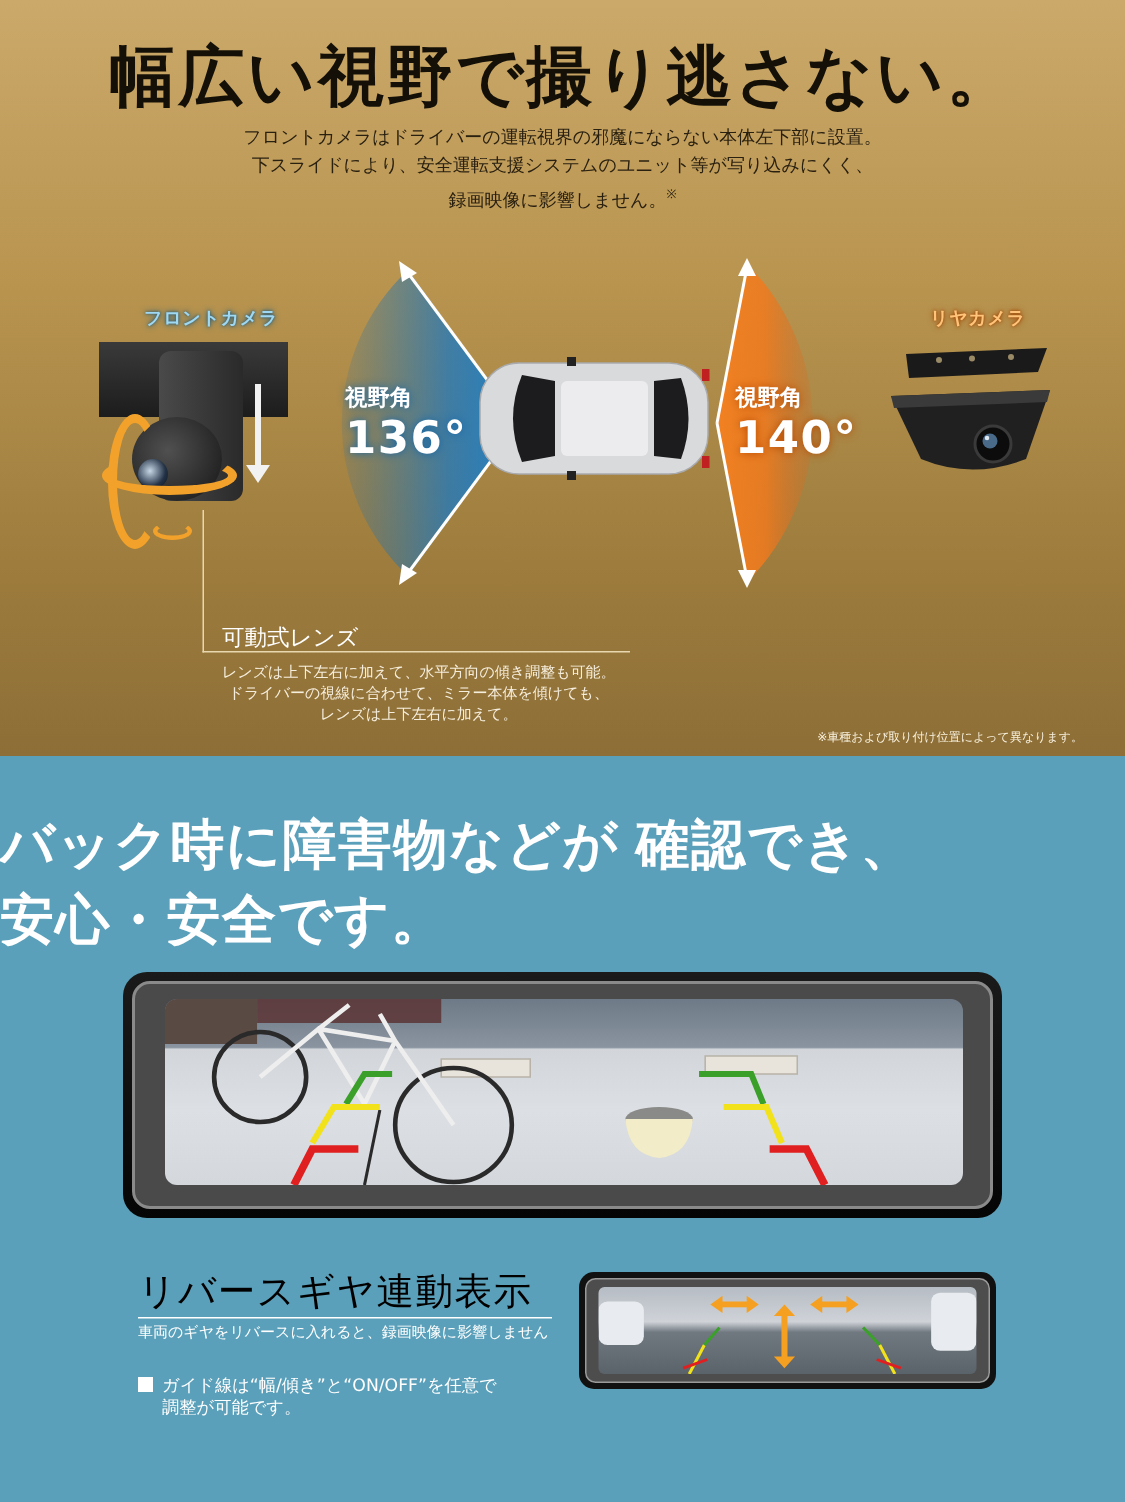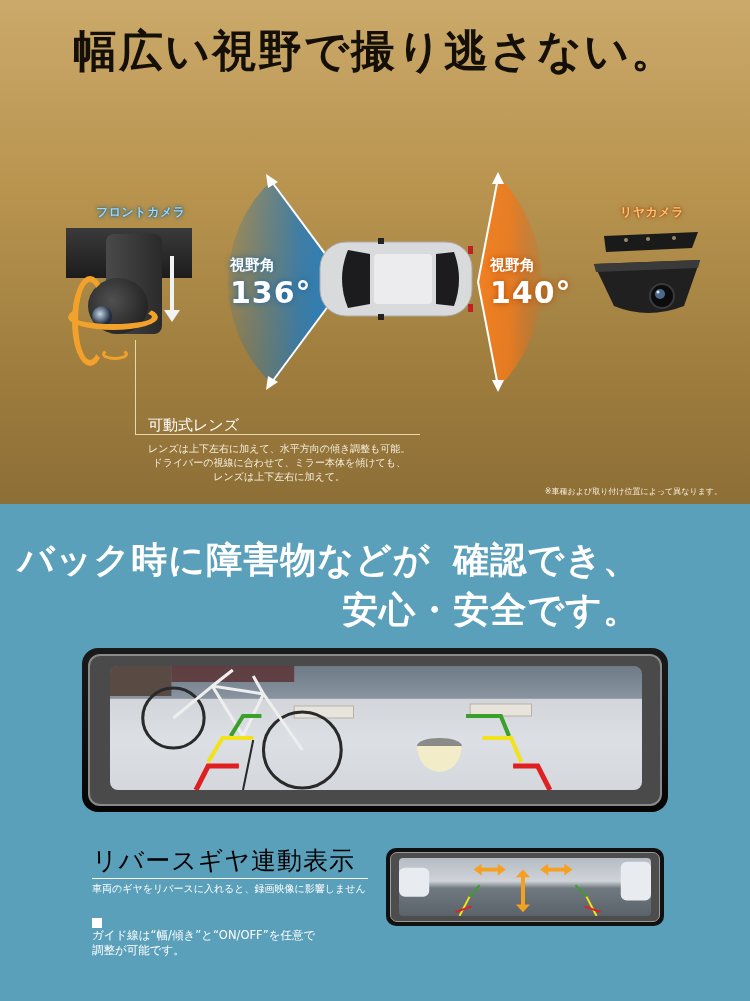--- a/index.html
+++ b/index.html
@@ -64,22 +64,22 @@
   .lens-title { position: absolute; left: 148px; top: 416px; color: #fff; font-size: 15px; font-weight: normal; }
   .lens-desc { position: absolute; left: 148px; top: 442px; color: #f6eedd; font-size: 10px; line-height: 14px; text-align: center; }
   .footnote { position: absolute; right: 28px; top: 486px; color: #f8f0de; font-size: 8px; }
 
   
   .blue {
     position: absolute; left: 0; top: 504px; width: 750px; height: 497px;
     background: #5ba0ba;
   }
   .headline2 {
-    position: absolute; left: 0; top: 34px; width: 640px; text-align: right;
-    font-family: Liberation Mono, monospace; font-weight: bold; font-size: 36px;
+    position: absolute; left: 0; top: 34px; width: 640px; text-align: left;
+    font-family: Liberation Sans, sans-serif; font-weight: bold; font-size: 36px;
     line-height: 50px; color: #fff; letter-spacing: 1px;
   }
 
   .mirror {
     position: absolute; left: 82px; top: 144px; width: 586px; height: 164px;
     border-radius: 16px; background: linear-gradient(180deg,#1a1a1a,#050505);
     padding: 6px;
   }
   .mirror-inner {
     width: 100%; height: 100%; border-radius: 12px; background: #4a4a4a; padding: 10px 18px 14px 20px;
@@ -89,37 +89,42 @@
     position: relative; width: 100%; height: 100%; border-radius: 8px; overflow: hidden;
     background: linear-gradient(180deg, #6f7a88 0%, #8994a0 26%, #d2d6da 27%, #dcdfe3 60%, #d4d8dc 100%);
   }
 
   .rev-title {
     position: absolute; left: 92px; top: 340px;
     font-family: "DejaVu Serif", serif; font-size: 25px; color: #000000; letter-spacing: 1px;
   }
   .rev-rule { position: absolute; left: 92px; top: 374px; width: 276px; height: 1px; background: #ffffff; }
   .rev-desc { position: absolute; left: 92px; top: 378px; color: #fff; font-size: 10px; line-height: 13px; }
-  .rev-bullet { position: absolute; left: 92px; top: 412px; color: #fff; font-size: 11.5px; line-height: 15px; display: flex; flex-direction: column; }
+  .rev-bullet { position: absolute; left: 92px; top: 412px; color: #fff; font-size: 11.5px; line-height: 15px; display: flex; }
   .rev-bullet .sq { width: 10px; height: 10px; background: #fff; margin-top: 2px; margin-right: 6px; flex: none; }
 
   .mini-mirror {
     position: absolute; left: 386px; top: 344px; width: 278px; height: 78px;
     border-radius: 10px; background: #111; padding: 4px;
   }
   .mini-inner { width: 100%; height: 100%; border-radius: 7px; background: #4d4d4d; border: 1px solid #9a9a9a; padding: 5px 8px; }
   .mini-screen { position: relative; width: 100%; height: 100%; border-radius: 4px; overflow: hidden;
     background: linear-gradient(180deg,#b6bcc4 0%,#cfd3d8 40%,#707880 52%,#5a626a 100%); }
 </style>
 </head>
 <body>
 
 <section class="gold">
   <h1 class="headline">幅広い視野で撮り逃さない。</h1>
 
+  <div class="intro">
+    <div>フロントカメラはドライバーの運転視界の邪魔にならない本体左下部に設置。</div>
+    <div>下スライドにより、安全運転支援システムのユニット等が写り込みにくく、</div>
+    <div><span>録画映像に影響しません。</span><sup>※</sup></div>
+  </div>
 
   <div class="cam-label front">フロントカメラ</div>
   <div class="cam-label rear">リヤカメラ</div>
 
   <div class="front-cam">
     <div class="fc-body"></div>
     <div class="fc-plate"></div>
     <div class="fc-dome"></div>
     <div class="fc-lens"></div>
     <div class="fc-arrow-down"></div>

